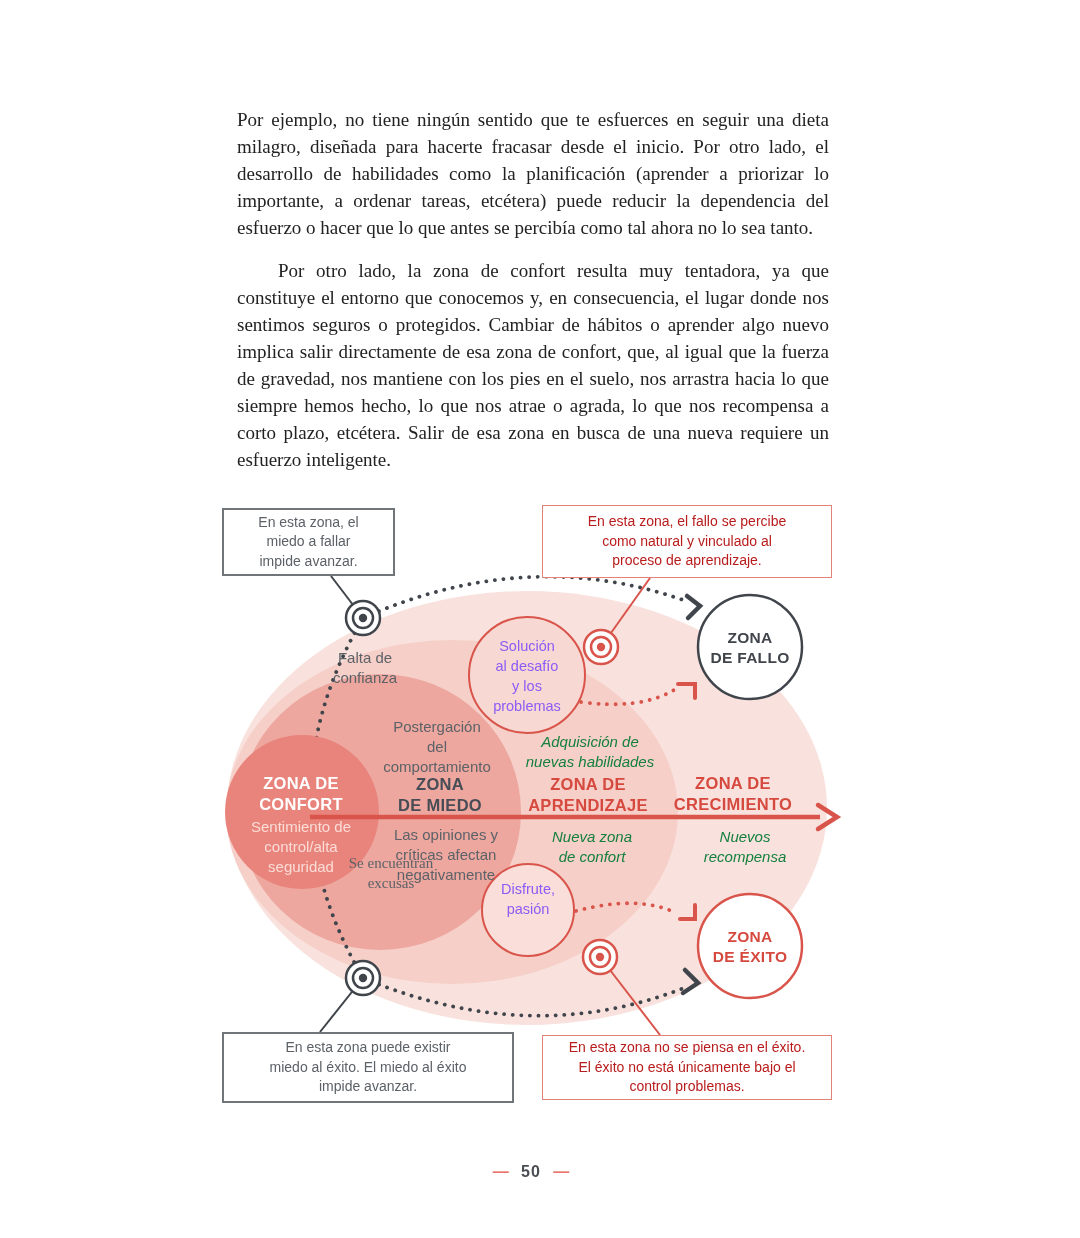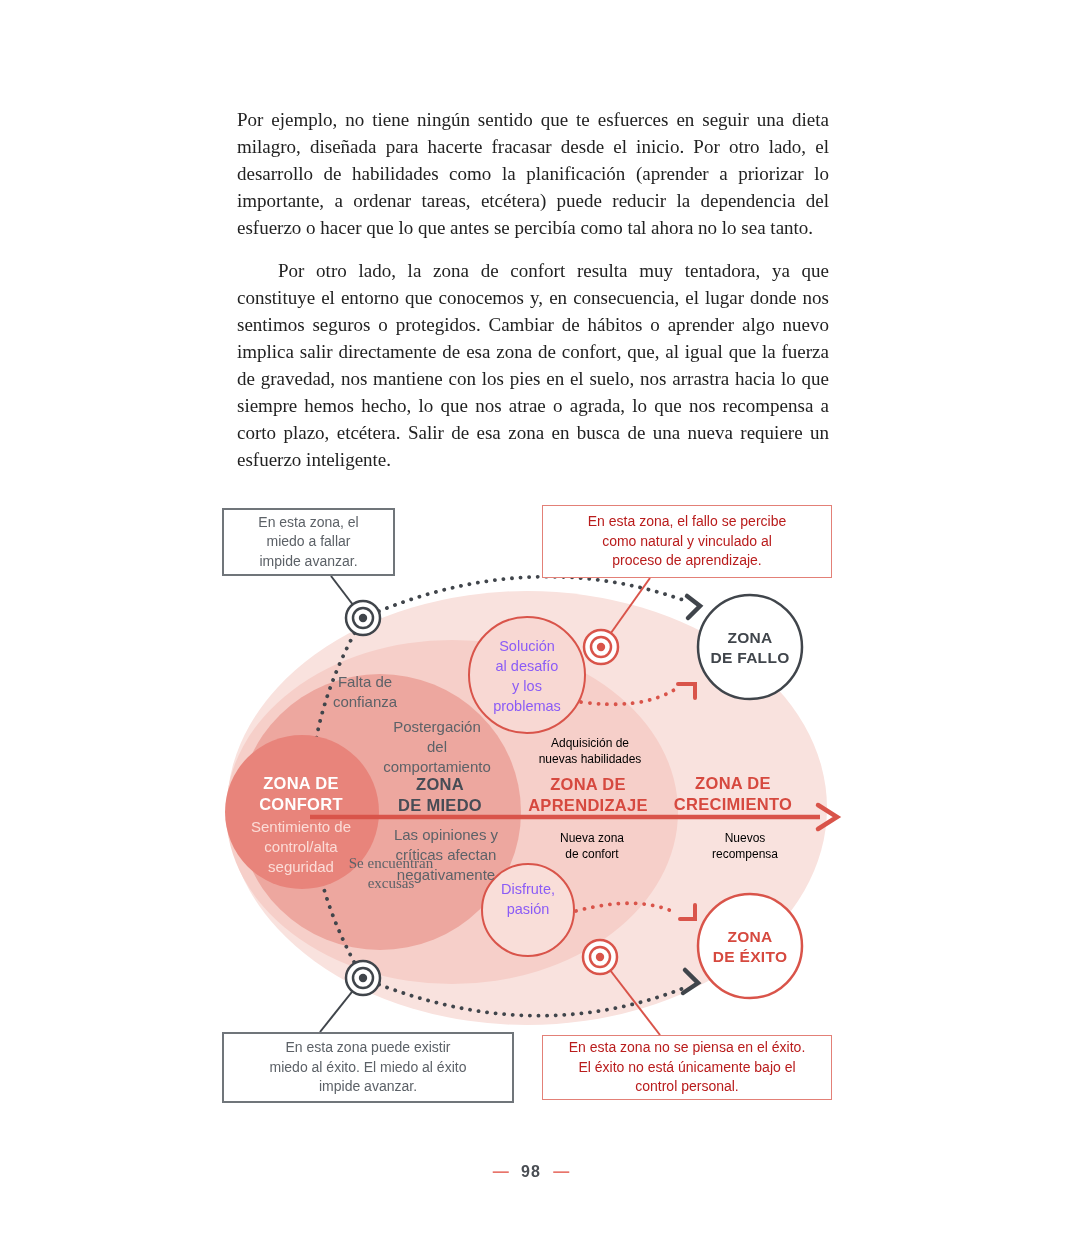--- a/index.html
+++ b/index.html
@@ -12,21 +12,21 @@
   .body-text p{margin:16px;}
   .body-text p.indent{text-indent:41px;}
 
   
   .diagram-svg{position:absolute;left:0;top:490px;width:1080px;height:650px;}
 
   
   .lbl{position:absolute;transform:translate(-50%,-50%);text-align:center;
     white-space:pre-line;font-family:"Liberation Sans",sans-serif;}
   .lbl.gray{color:#5d6268;font-size:15px;line-height:1.33;}
-  .lbl.red{color:#000000;font-size:12px;line-height:1.33;}
+  .lbl.red{color:#15803d;font-size:15px;line-height:1.33;font-style:italic;}
   .lbl.title-dark{color:#474c55;font-weight:bold;font-size:16.5px;line-height:1.25;letter-spacing:.3px;}
   .lbl.title-red{color:#d6493f;font-weight:bold;font-size:16.5px;line-height:1.25;letter-spacing:.3px;}
   .lbl.title-white{color:#ffffff;font-weight:bold;font-size:16.5px;line-height:1.25;letter-spacing:.3px;}
   .lbl.sub-white{color:#fbdcd7;font-size:15px;line-height:1.33;}
   .lbl.bubble-red{color:#8b5cf6;font-size:14.5px;line-height:1.38;}
   .lbl.bubble-dark{color:#40454b;font-weight:bold;font-size:15.5px;line-height:1.3;letter-spacing:.3px;}
   .lbl.bubble-exito{color:#d6493f;font-weight:bold;font-size:15.5px;line-height:1.3;letter-spacing:.3px;}
 
   
   .callout{position:absolute;background:#ffffff;display:flex;align-items:center;justify-content:center;
@@ -114,35 +114,35 @@
 miedo a fallar
 impide avanzar.</div>
   <div class="callout tone-red" style="left:542px;top:505px;width:290px;height:73px;">En esta zona, el fallo se percibe
 como natural y vinculado al
 proceso de aprendizaje.</div>
   <div class="callout tone-gray" style="left:222px;top:1032px;width:292px;height:71px;">En esta zona puede existir
 miedo al éxito. El miedo al éxito
 impide avanzar.</div>
   <div class="callout tone-red" style="left:542px;top:1035px;width:290px;height:65px;">En esta zona no se piensa en el éxito.
 El éxito no está únicamente bajo el
-control personal.</div>
+control problemas.</div>
 
   <div class="lbl title-white" style="left:301px;top:794px;">ZONA DE
 CONFORT</div>
   <div class="lbl sub-white" style="left:301px;top:847px;">Sentimiento de
 control/alta
 seguridad</div>
   <div class="lbl title-dark" style="left:440px;top:795px;">ZONA
 DE MIEDO</div>
   <div class="lbl title-red" style="left:588px;top:795px;">ZONA DE
 APRENDIZAJE</div>
   <div class="lbl title-red" style="left:733px;top:794px;">ZONA DE
 CRECIMIENTO</div>
 
-  <div class="lbl gray" style="left:365px;top:692px;">Falta de
+  <div class="lbl gray" style="left:365px;top:668px;">Falta de
 confianza</div>
   <div class="lbl gray" style="left:437px;top:747px;">Postergación
 del
 comportamiento</div>
   <div class="lbl gray" style="left:446px;top:855px;">Las opiniones y
 críticas afectan
 negativamente</div>
   <div class="lbl gray" style="left:391px;top:874px;font-family:Liberation Serif, serif;">Se encuentran
 excusas</div>
 
@@ -159,17 +159,17 @@
 problemas</div>
   <div class="lbl bubble-red" style="left:528px;top:879px;margin-top:20px;">Disfrute,
 pasión</div>
   <div class="lbl bubble-dark" style="left:750px;top:648px;">ZONA
 DE FALLO</div>
   <div class="lbl bubble-exito" style="left:750px;top:947px;">ZONA
 DE ÉXITO</div>
 
   <div class="page-num">
     <span class="dash">—</span>
-    <span class="num">98</span>
+    <span class="num">50</span>
     <span class="dash">—</span>
   </div>
 
 </div>
 
 </body></html>

